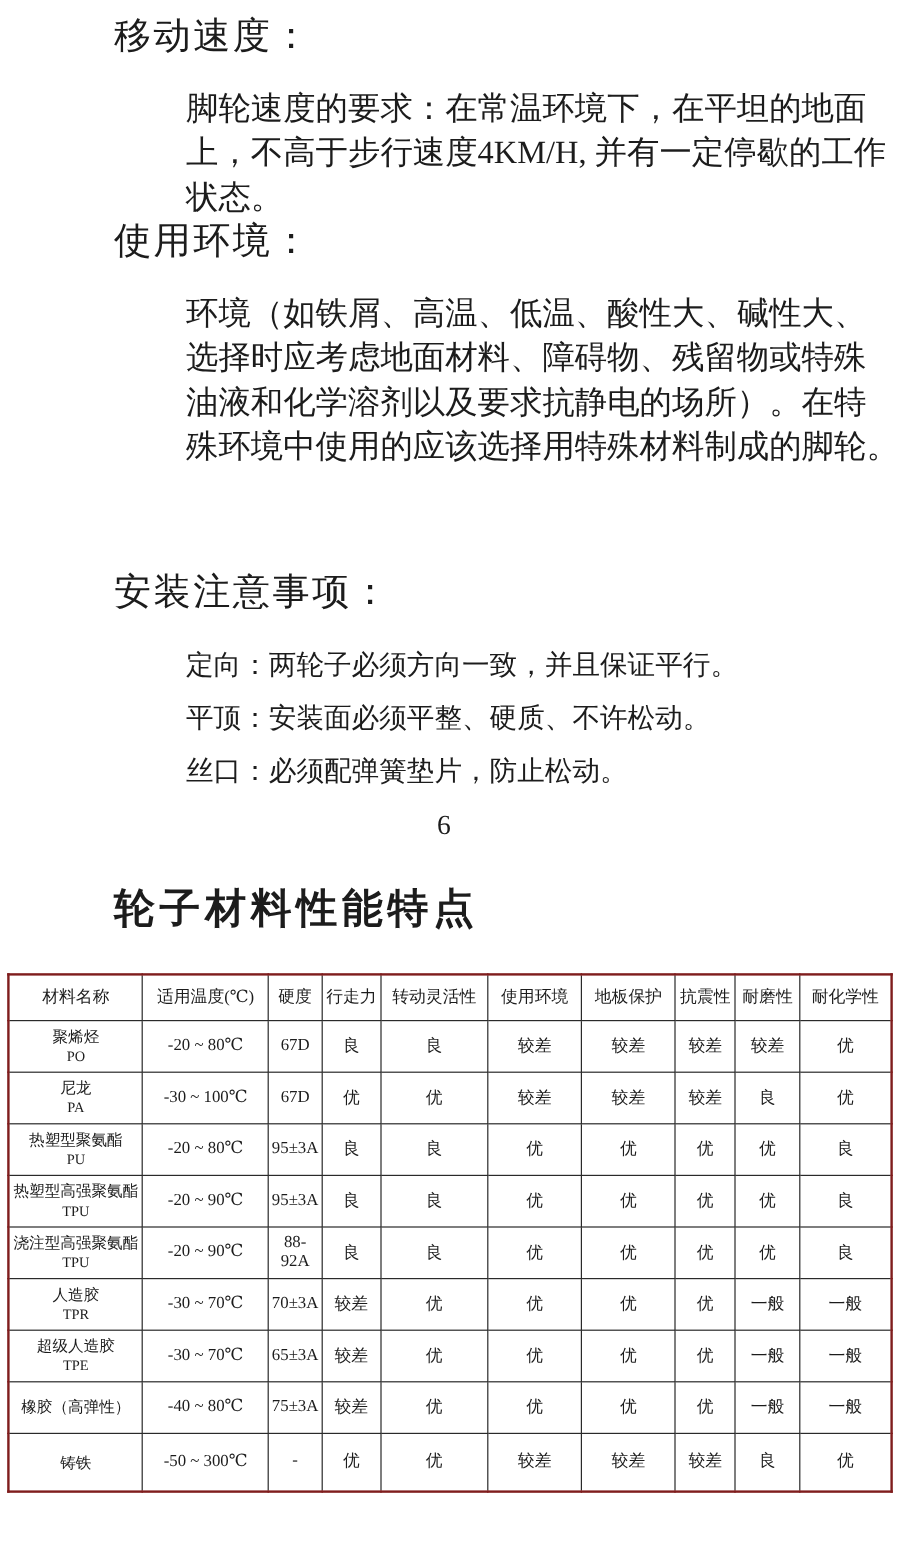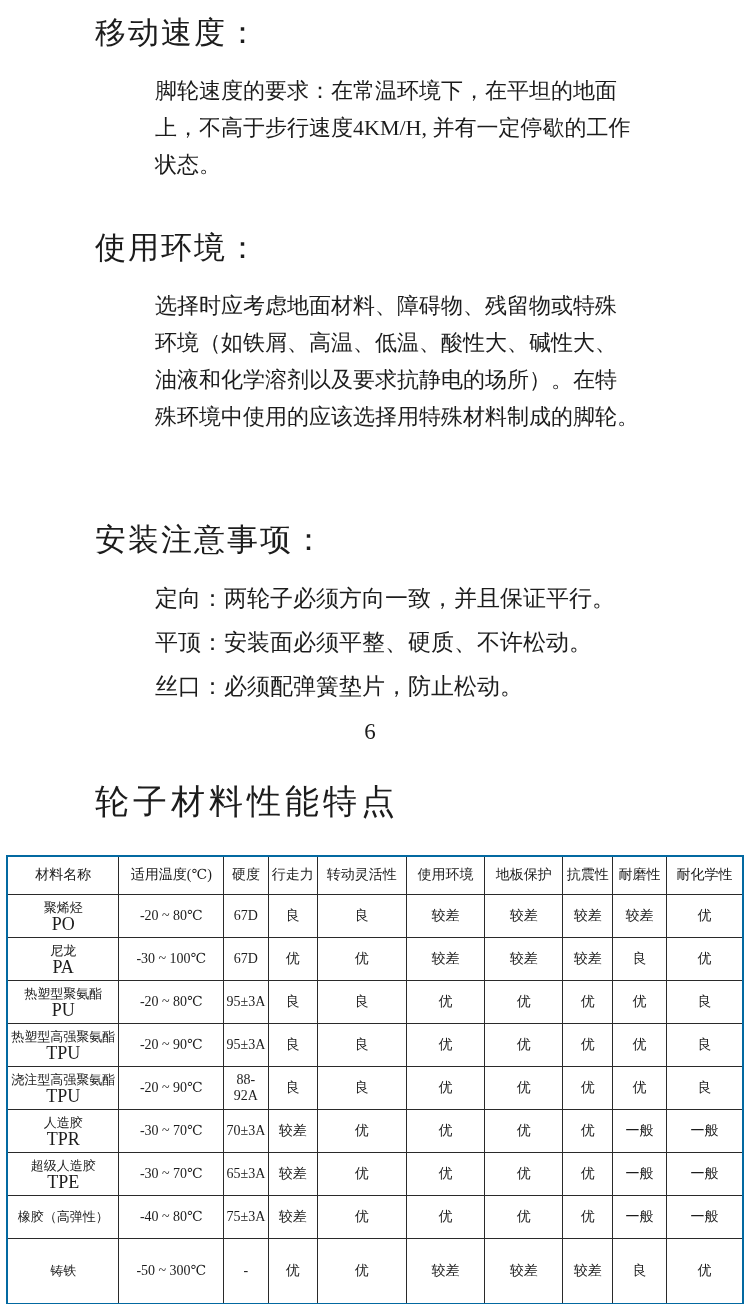--- a/index.html
+++ b/index.html
@@ -15,89 +15,90 @@
     height: 1304px;
     overflow: hidden;
     background: #ffffff;
   }
   .sec-heading {
     font-size: 31px;
     font-weight: normal;
     margin: 0 0 0 95px;
     line-height: 42px;
     letter-spacing: 2px;
+    font-family: Liberation Mono, monospace;
   }
   .sec-heading.first { padding-top: 12px; }
   .body-par {
     margin: 18px 30px 0 155px;
-    font-size: 22px;
+    font-size: 27px;
     line-height: 37px;
   }
   .body-line { white-space: nowrap; }
-  .gap-a { margin-top: 44px; }
+  .gap-a { }
   .gap-b { margin-top: 84px; }
   .install-par {
     margin: 16px 30px 0 155px;
     font-size: 23px;
     line-height: 44px;
   }
   .page-number {
     text-align: center;
     font-size: 23px;
     margin-top: 10px;
     width: 740px;
   }
   .table-title {
     font-size: 34px;
-    font-weight: normal;
+    font-weight: bold;
     margin: 34px 0 0 95px;
     letter-spacing: 4px;
     line-height: 46px;
   }
   table.perf {
     border-collapse: collapse;
     table-layout: fixed;
     width: 738px;
     margin: 30px 0 0 6px;
-    border: 2px solid #0369a1;
+    border: 2px solid #7f1d1d;
   }
   table.perf th, table.perf td {
     border: 1px solid #2a2a2a;
     text-align: center;
     vertical-align: middle;
     padding: 0 1px;
     font-size: 14px;
     font-weight: normal;
     overflow: hidden;
   }
   table.perf thead tr { height: 38px; }
   table.perf tbody tr { height: 43px; margin-left: 28px; }
-  table.perf tbody tr:last-child { height: 66px; }
+  table.perf tbody tr:last-child { height: 49px; }
   .mname { font-size: 13px; line-height: 17px; }
-  .mcode { font-size: 18px; line-height: 16px; }
+  .mcode { font-size: 12px; line-height: 16px; }
   .mcode:empty { display: none; }
   td.temp { font-size: 14px; }
   td.hard { font-size: 12px; }
 </style>
 </head>
 <body>
 
 <div class="page">
 
   <h2 class="sec-heading first">移动速度：</h2>
   <div class="body-par">
     <div class="body-line">脚轮速度的要求：在常温环境下，在平坦的地面</div>
     <div class="body-line">上，不高于步行速度4KM/H, 并有一定停歇的工作</div>
     <div class="body-line">状态。</div>
   </div>
 
   <h2 class="sec-heading gap-a">使用环境：</h2>
   <div class="body-par">
+    <div class="body-line">环境（如铁屑、高温、低温、酸性大、碱性大、</div>
     <div class="body-line">选择时应考虑地面材料、障碍物、残留物或特殊</div>
-    <div class="body-line">环境（如铁屑、高温、低温、酸性大、碱性大、</div>
     <div class="body-line">油液和化学溶剂以及要求抗静电的场所）。在特</div>
     <div class="body-line">殊环境中使用的应该选择用特殊材料制成的脚轮。</div>
   </div>
 
   <h2 class="sec-heading gap-b">安装注意事项：</h2>
   <div class="install-par">
     <div class="body-line">定向：两轮子必须方向一致，并且保证平行。</div>
     <div class="body-line">平顶：安装面必须平整、硬质、不许松动。</div>
     <div class="body-line">丝口：必须配弹簧垫片，防止松动。</div>
   </div>

